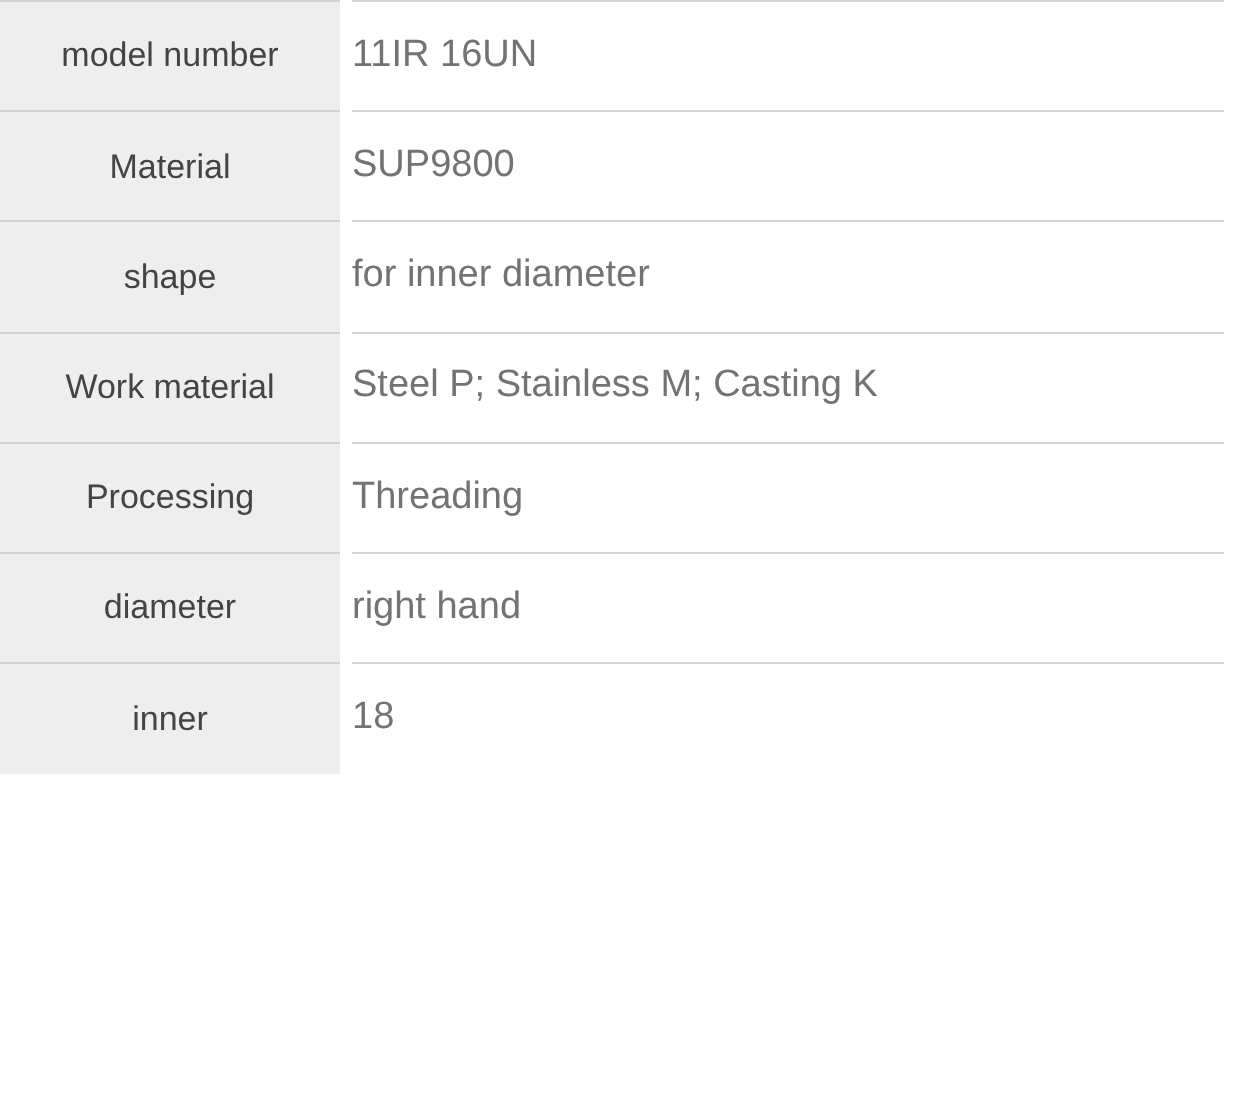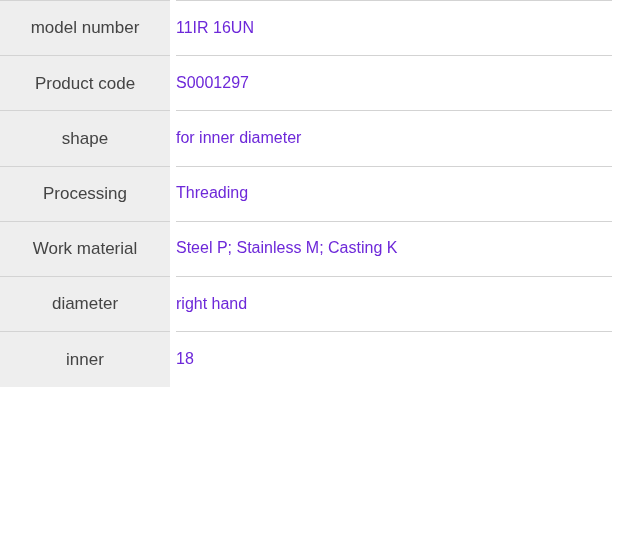--- a/index.html
+++ b/index.html
@@ -44,22 +44,22 @@
     text-align: center;
     padding: 0 6px;
     line-height: 1.25;
     border-right: 6px solid #ffffff;
   }
 
   
   td.spec-value {
     width: 445px;
     background: #ffffff;
-    color: #6d28d9;
-    font-size: 16px;
+    color: #737373;
+    font-size: 19px;
     font-weight: 400;
     text-align: left;
     padding: 0 8px 0 24px;
     line-height: 1.3;
   }
 
   
   #spec-table td.spec-value {
     position: relative;
   }
@@ -77,40 +77,40 @@
 <body>
 
 <table id="spec-table">
   <tbody>
 
     <tr>
       <td class="spec-label">model number</td>
       <td class="spec-value">11IR 16UN</td>
     </tr>
 
+    <tr>
+      <td class="spec-label">Material</td>
+      <td class="spec-value">SUP9800</td>
+    </tr>
 
-    <tr>
-      <td class="spec-label">Product code</td>
-      <td class="spec-value">S0001297</td>
-    </tr>
 
     <tr>
       <td class="spec-label">shape</td>
       <td class="spec-value">for inner diameter</td>
     </tr>
 
 
     <tr>
-      <td class="spec-label">Processing</td>
-      <td class="spec-value">Threading</td>
+      <td class="spec-label">Work material</td>
+      <td class="spec-value">Steel P; Stainless M; Casting K</td>
     </tr>
 
     <tr>
-      <td class="spec-label">Work material</td>
-      <td class="spec-value">Steel P; Stainless M; Casting K</td>
+      <td class="spec-label">Processing</td>
+      <td class="spec-value">Threading</td>
     </tr>
 
     <tr>
       <td class="spec-label">diameter</td>
       <td class="spec-value">right hand</td>
     </tr>
 
 
     <tr>
       <td class="spec-label">inner</td>

